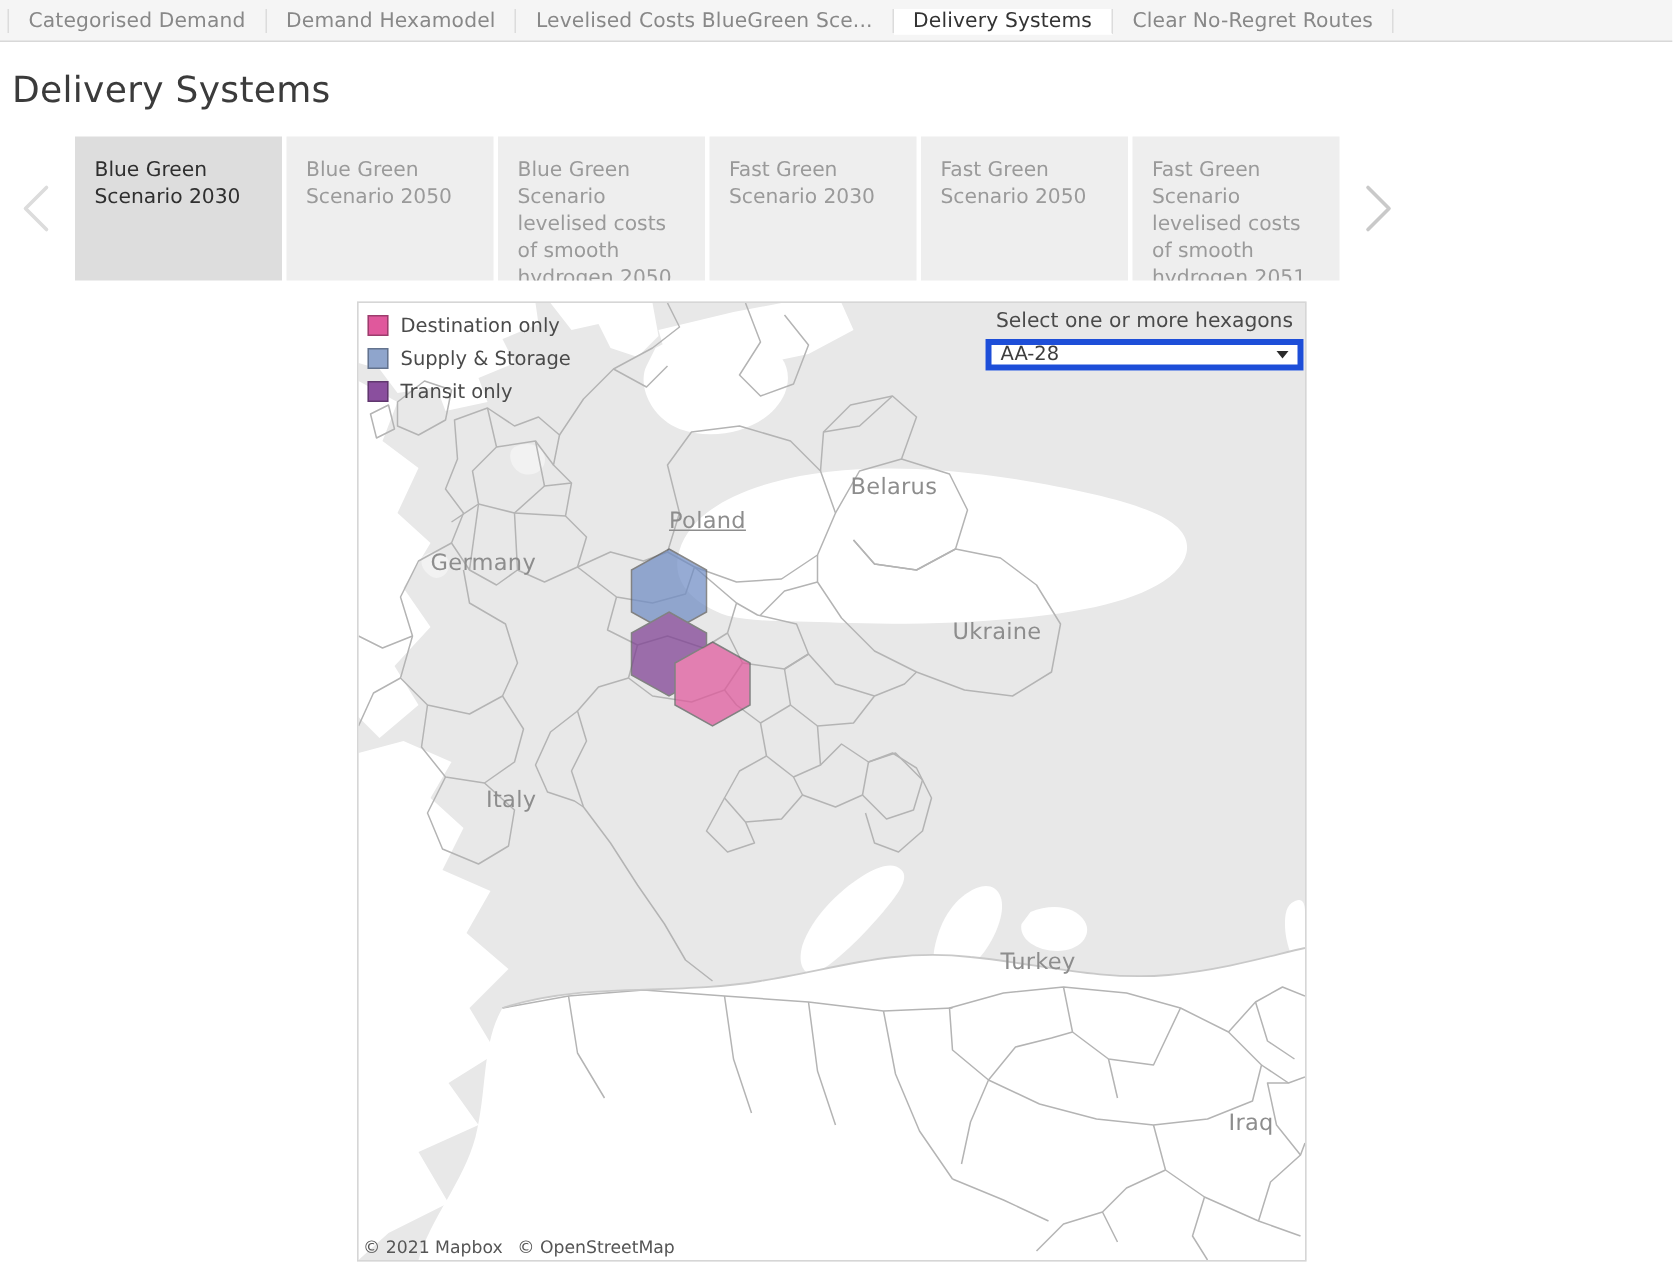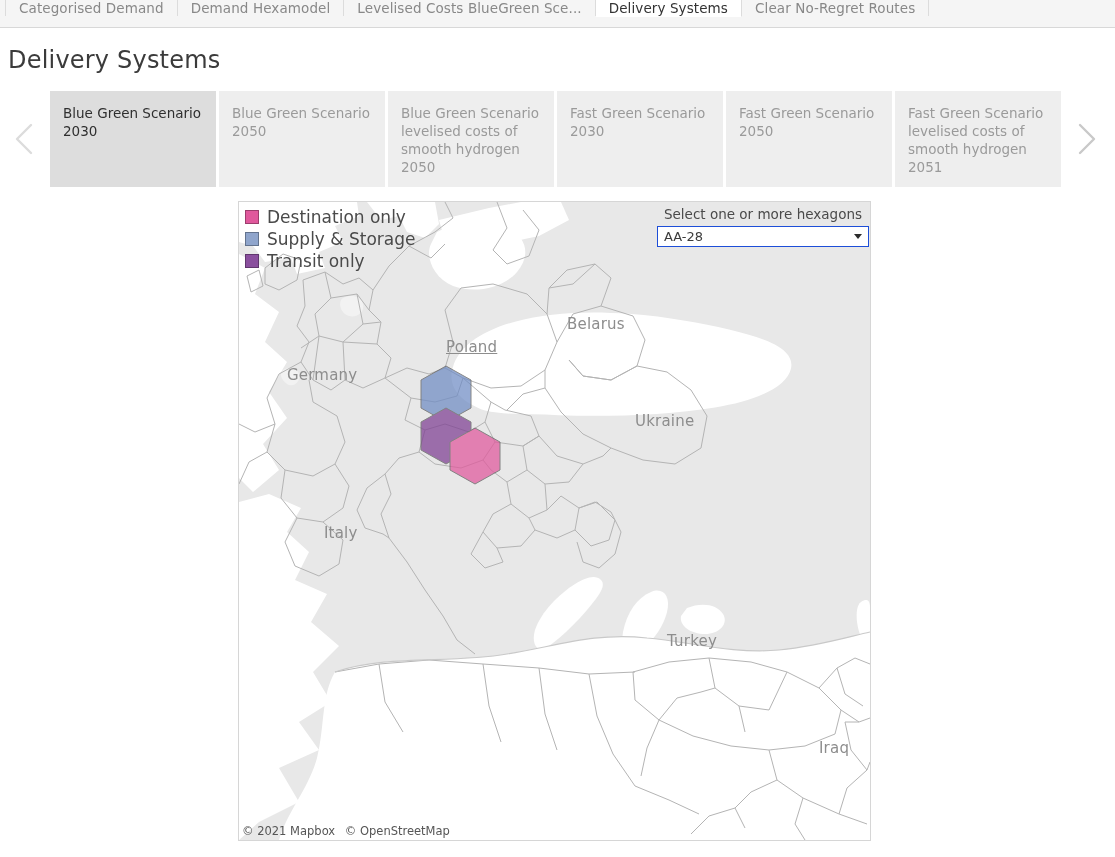--- a/index.html
+++ b/index.html
@@ -12,21 +12,21 @@
     overflow: hidden;
   }
 
   
   .tabbar {
     position: relative;
     height: 28px;
     background: #f5f5f5;
     border-bottom: 1px solid #d8d8d8;
     display: flex;
-    align-items: flex-start;
+    align-items: center;
     padding-left: 5px;
     width: 1115px;
   }
   .tab {
     position: relative;
     display: flex;
     align-items: center;
     justify-content: center;
     padding: 0 13px;
     font-size: 13.5px;
@@ -72,21 +72,21 @@
     color: #dcdcdc;
     flex: 0 0 auto;
   }
   .nav-arrow svg { display: block; }
   .cards {
     display: flex;
     flex: 0 0 auto;
     gap: 3px;
   }
   .card {
-    width: 166px;
+    width: 138px;
     height: 96px;
     background: #eeeeee;
     color: #9a9a9a;
     font-size: 13.5px;
     line-height: 18px;
     padding: 13px 13px 0 13px;
     overflow: hidden;
   }
   .card.active {
     background: #dddddd;
@@ -122,21 +122,21 @@
     align-items: center;
     height: 22px;
   }
   .swatch {
     width: 14px; height: 14px;
     border: 1px solid rgba(0,0,0,0.30);
     margin-right: 8px;
     flex: 0 0 auto;
   }
   .legend-label {
-    font-size: 17px;
+    font-size: 13px;
     color: #4a4a4a;
     white-space: nowrap;
   }
 
   
   .picker {
     position: absolute;
     right: 1px;
     top: 4px;
     z-index: 30;
@@ -146,21 +146,21 @@
     font-size: 13.5px;
     color: #4a4a4a;
     text-align: center;
     margin-bottom: 4px;
     white-space: nowrap;
   }
   .picker-select {
     position: relative;
     height: 21px;
     background: #ffffff;
-    border: 1px solid #1d4ed8;
+    border: 4px solid #1d4ed8;
     display: flex;
     align-items: center;
     padding: 0 6px;
     font-size: 13px;
     color: #3c3c3c;
     gap: 22px;
   }
   .picker-value { flex: 1 1 auto; }
   .picker-caret {
     width: 0; height: 0;

